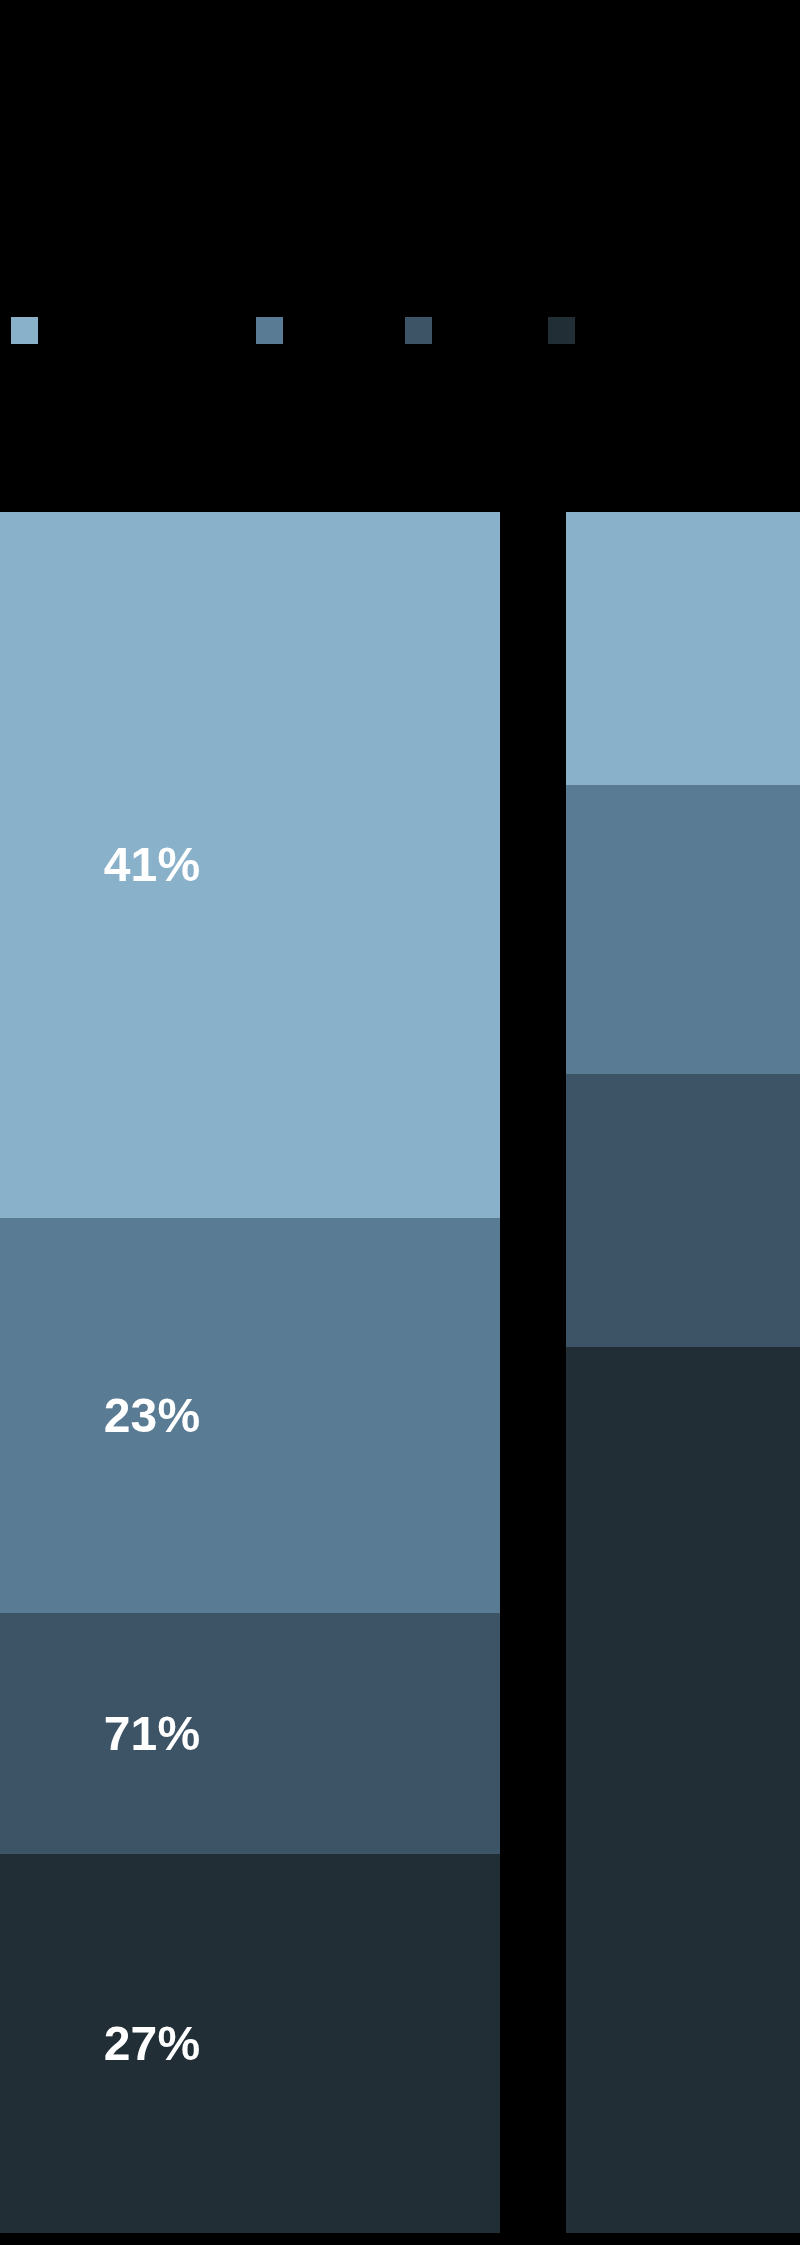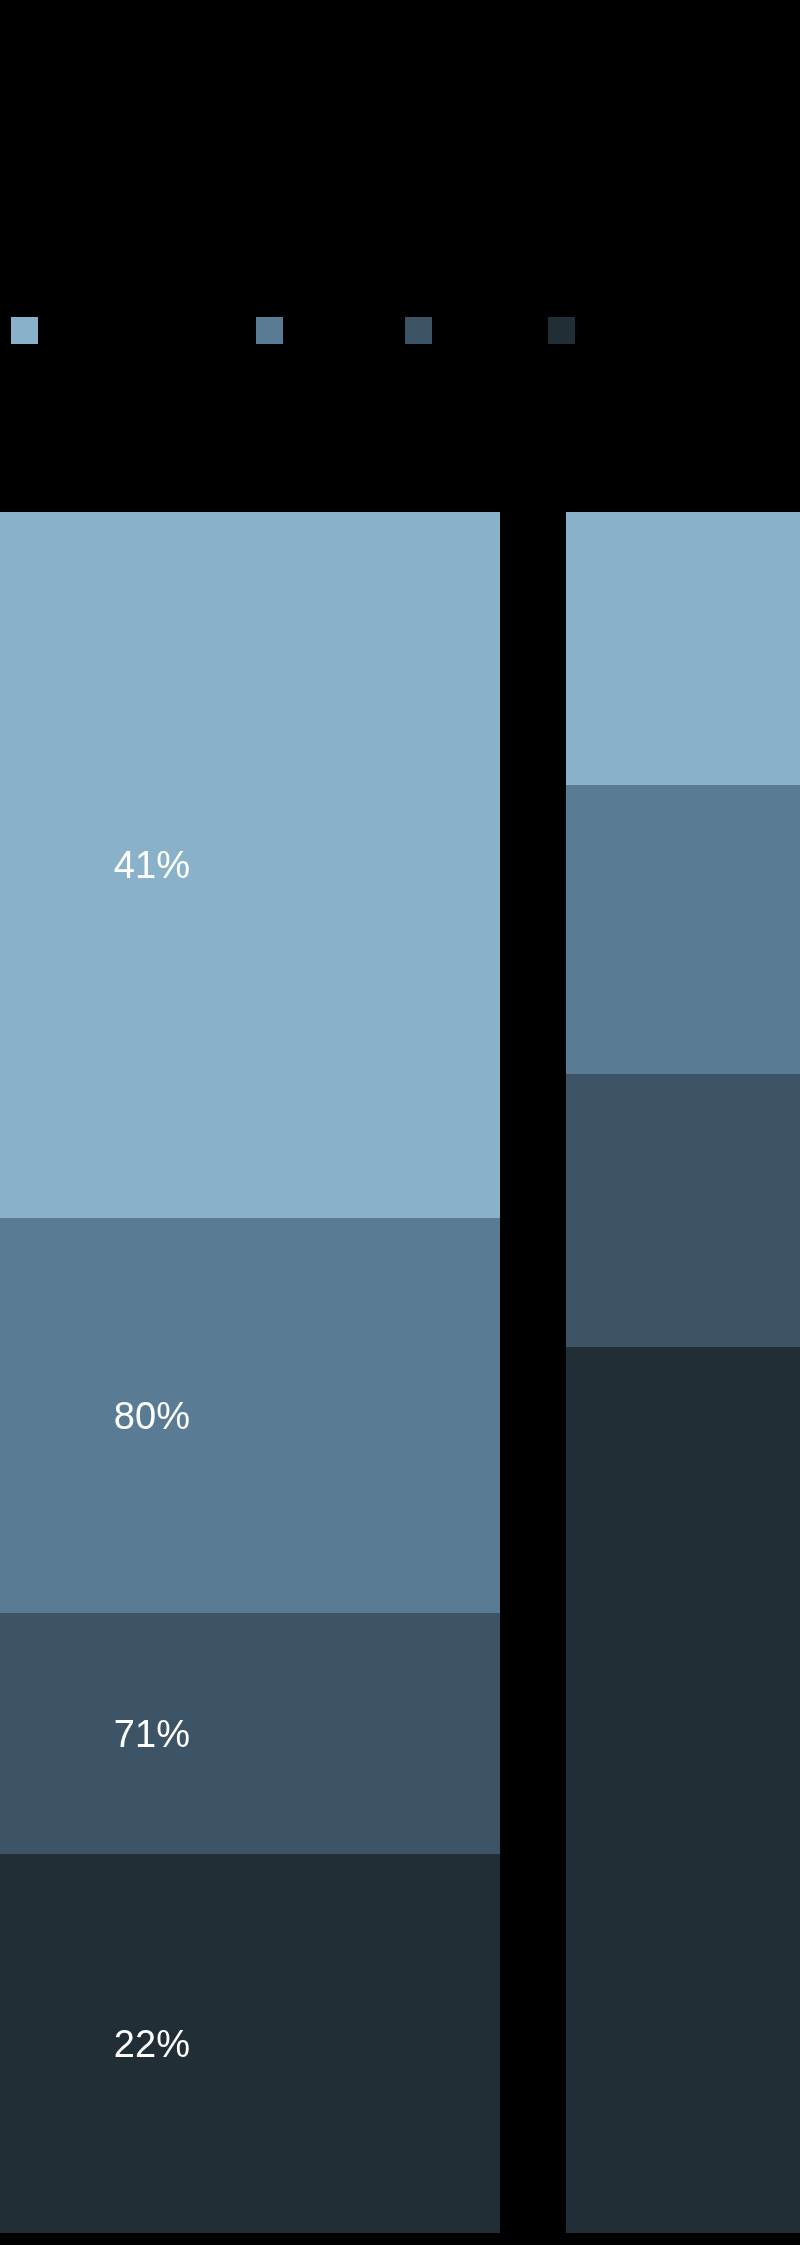--- a/index.html
+++ b/index.html
@@ -88,22 +88,22 @@
 
   .segment {
     position: relative;
     width: 100%;
     display: flex;
     align-items: center;
     justify-content: center;
     box-sizing: border-box;
   }
   .segment-label {
-    font-size: 38px;
-    font-weight: normal;
+    font-size: 48px;
+    font-weight: bold;
     color: #ffffff;
     letter-spacing: 0.2px;
     line-height: 1;
     user-select: none;
   }
 </style>
 </head>
 <body style="background-color: rgb(0, 0, 0);">
 
 <div id="chart-root" style="background-color: rgb(0, 0, 0);">
@@ -127,27 +127,27 @@
     </div>
   </div>
 
   <div id="plot">
 
     <div class="bar b0">
       <div class="segment" style="background-color: rgb(137, 178, 202); flex: 41 0 0px;">
         <span class="segment-label">41%</span>
       </div>
       <div class="segment" style="background-color: rgb(90, 123, 148); flex: 23 0 0px;">
-        <span class="segment-label">80%</span>
+        <span class="segment-label">23%</span>
       </div>
       <div class="segment" style="background-color: rgb(61, 83, 102); flex: 14 0 0px;">
         <span class="segment-label">71%</span>
       </div>
       <div class="segment" style="background-color: rgb(34, 46, 53); flex: 22 0 0px;">
-        <span class="segment-label">22%</span>
+        <span class="segment-label">27%</span>
       </div>
     </div>
 
     <div class="bar b1">
       <div class="segment" style="background-color: rgb(137, 178, 202); flex: 16 0 0px;">
         
       </div>
       <div class="segment" style="background-color: rgb(90, 123, 148); flex: 17 0 0px;">
         
       </div>

